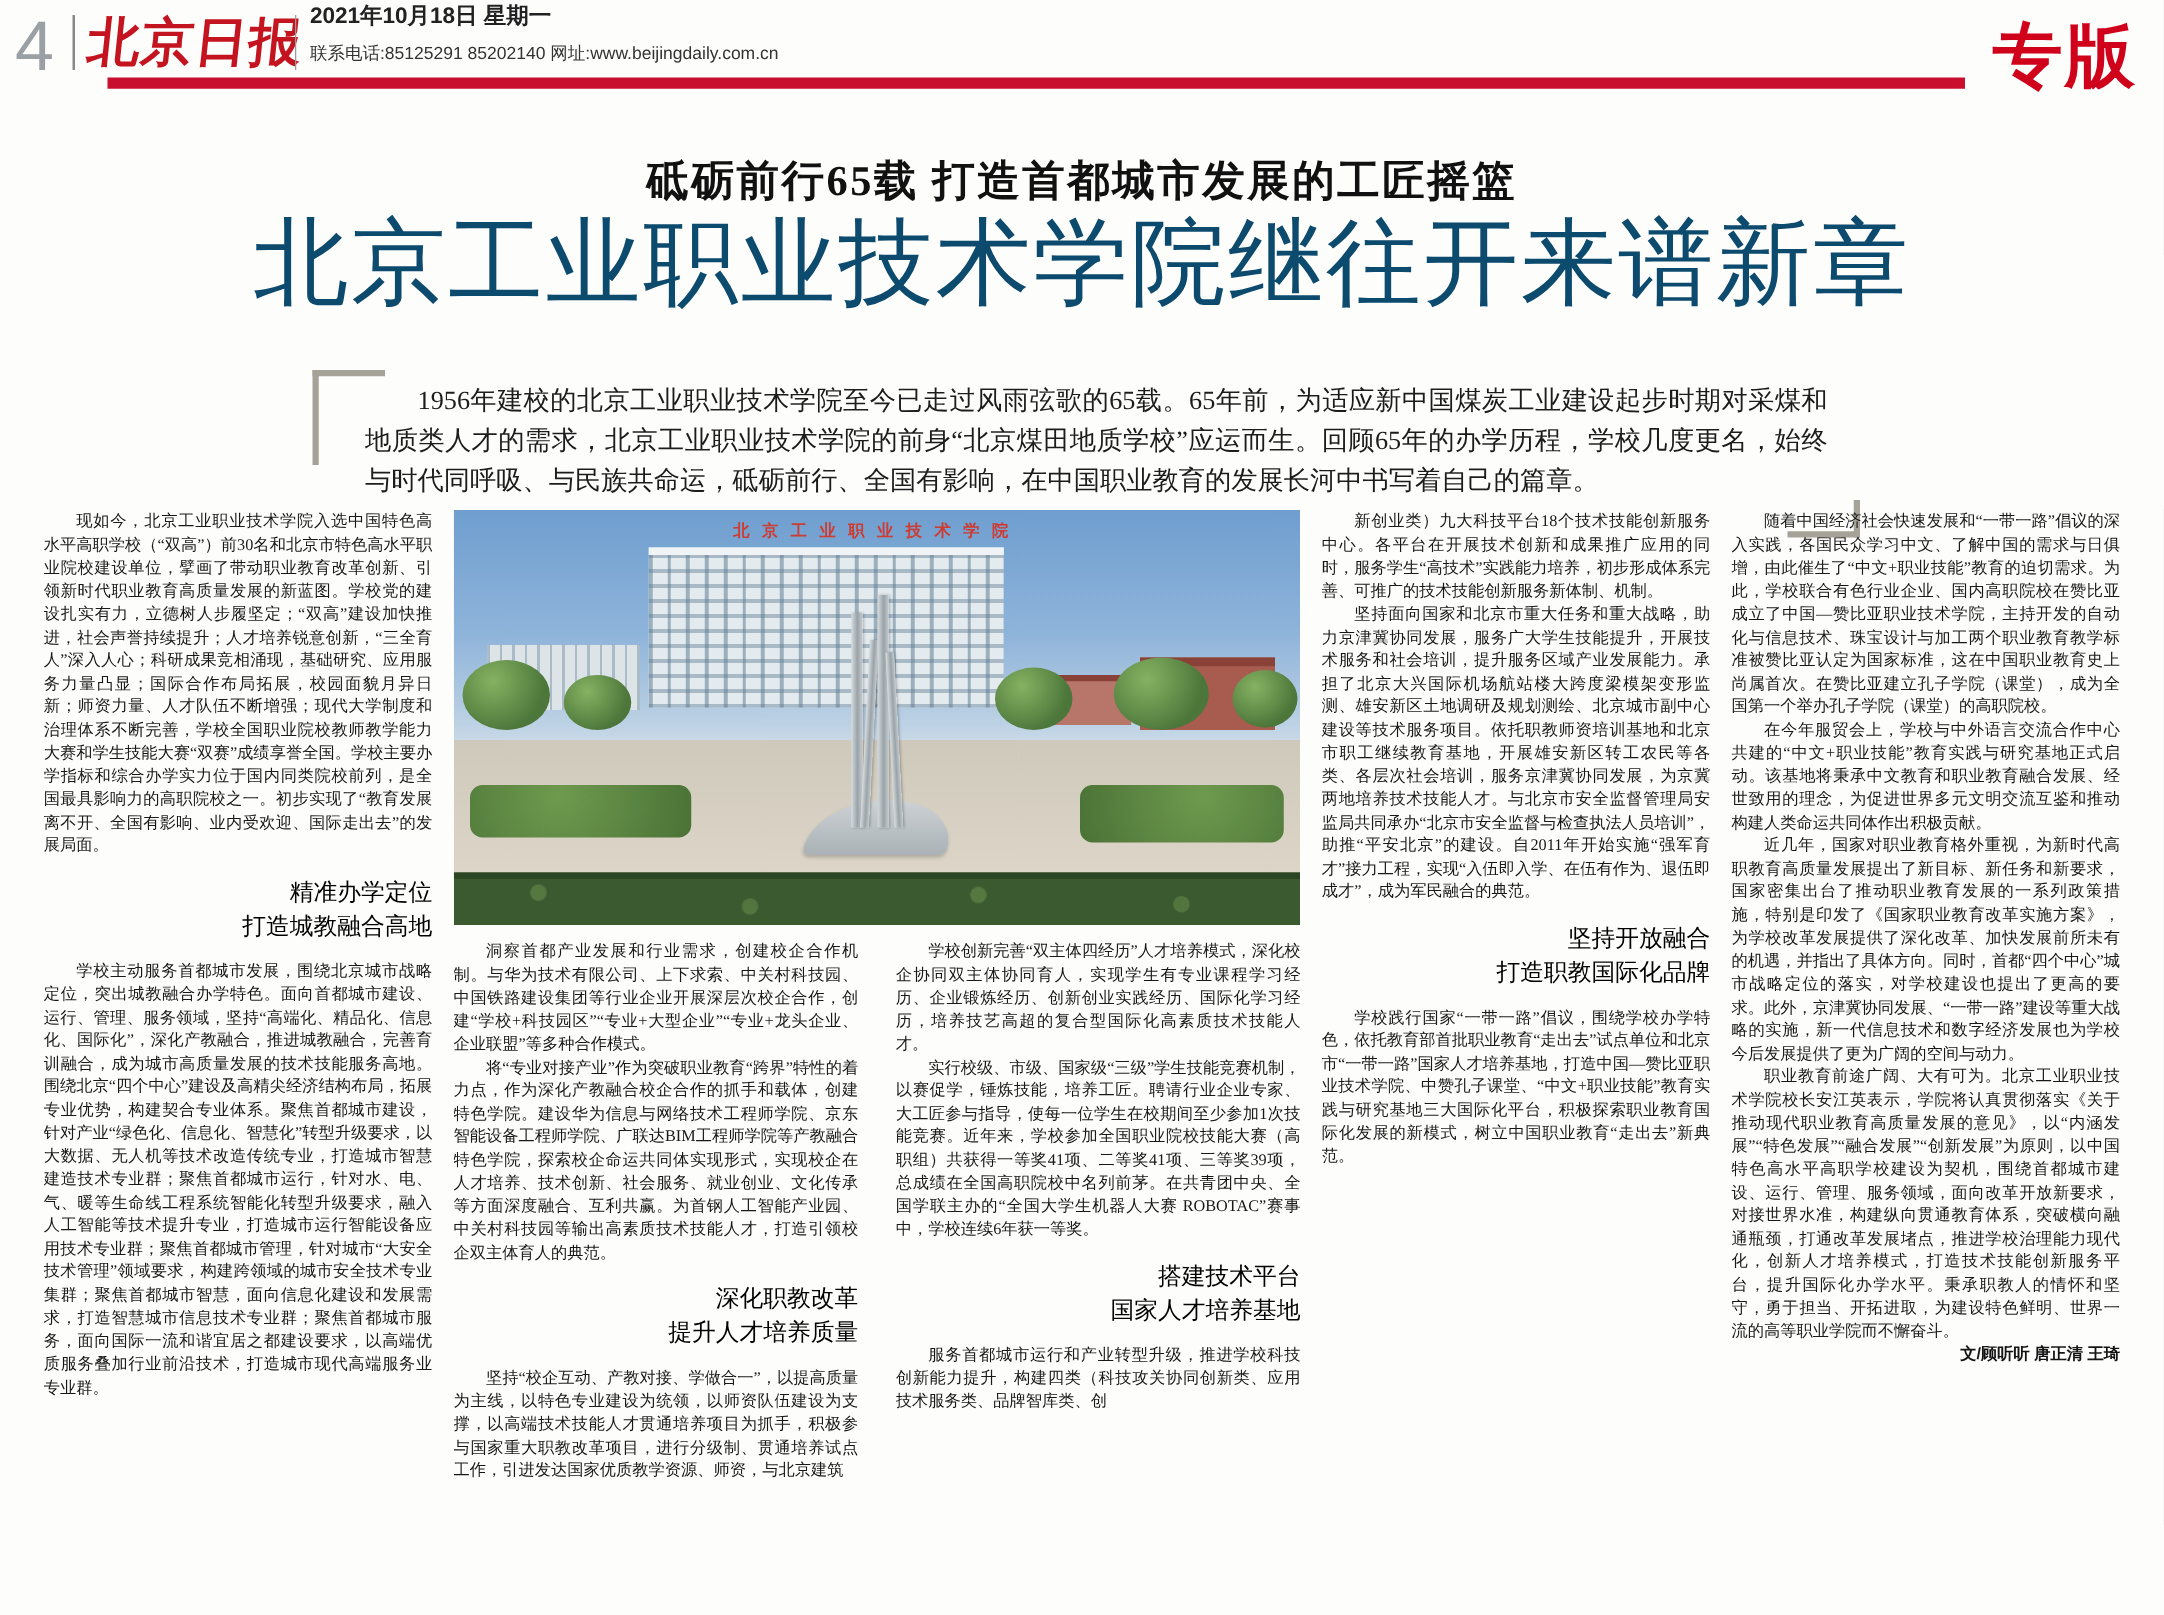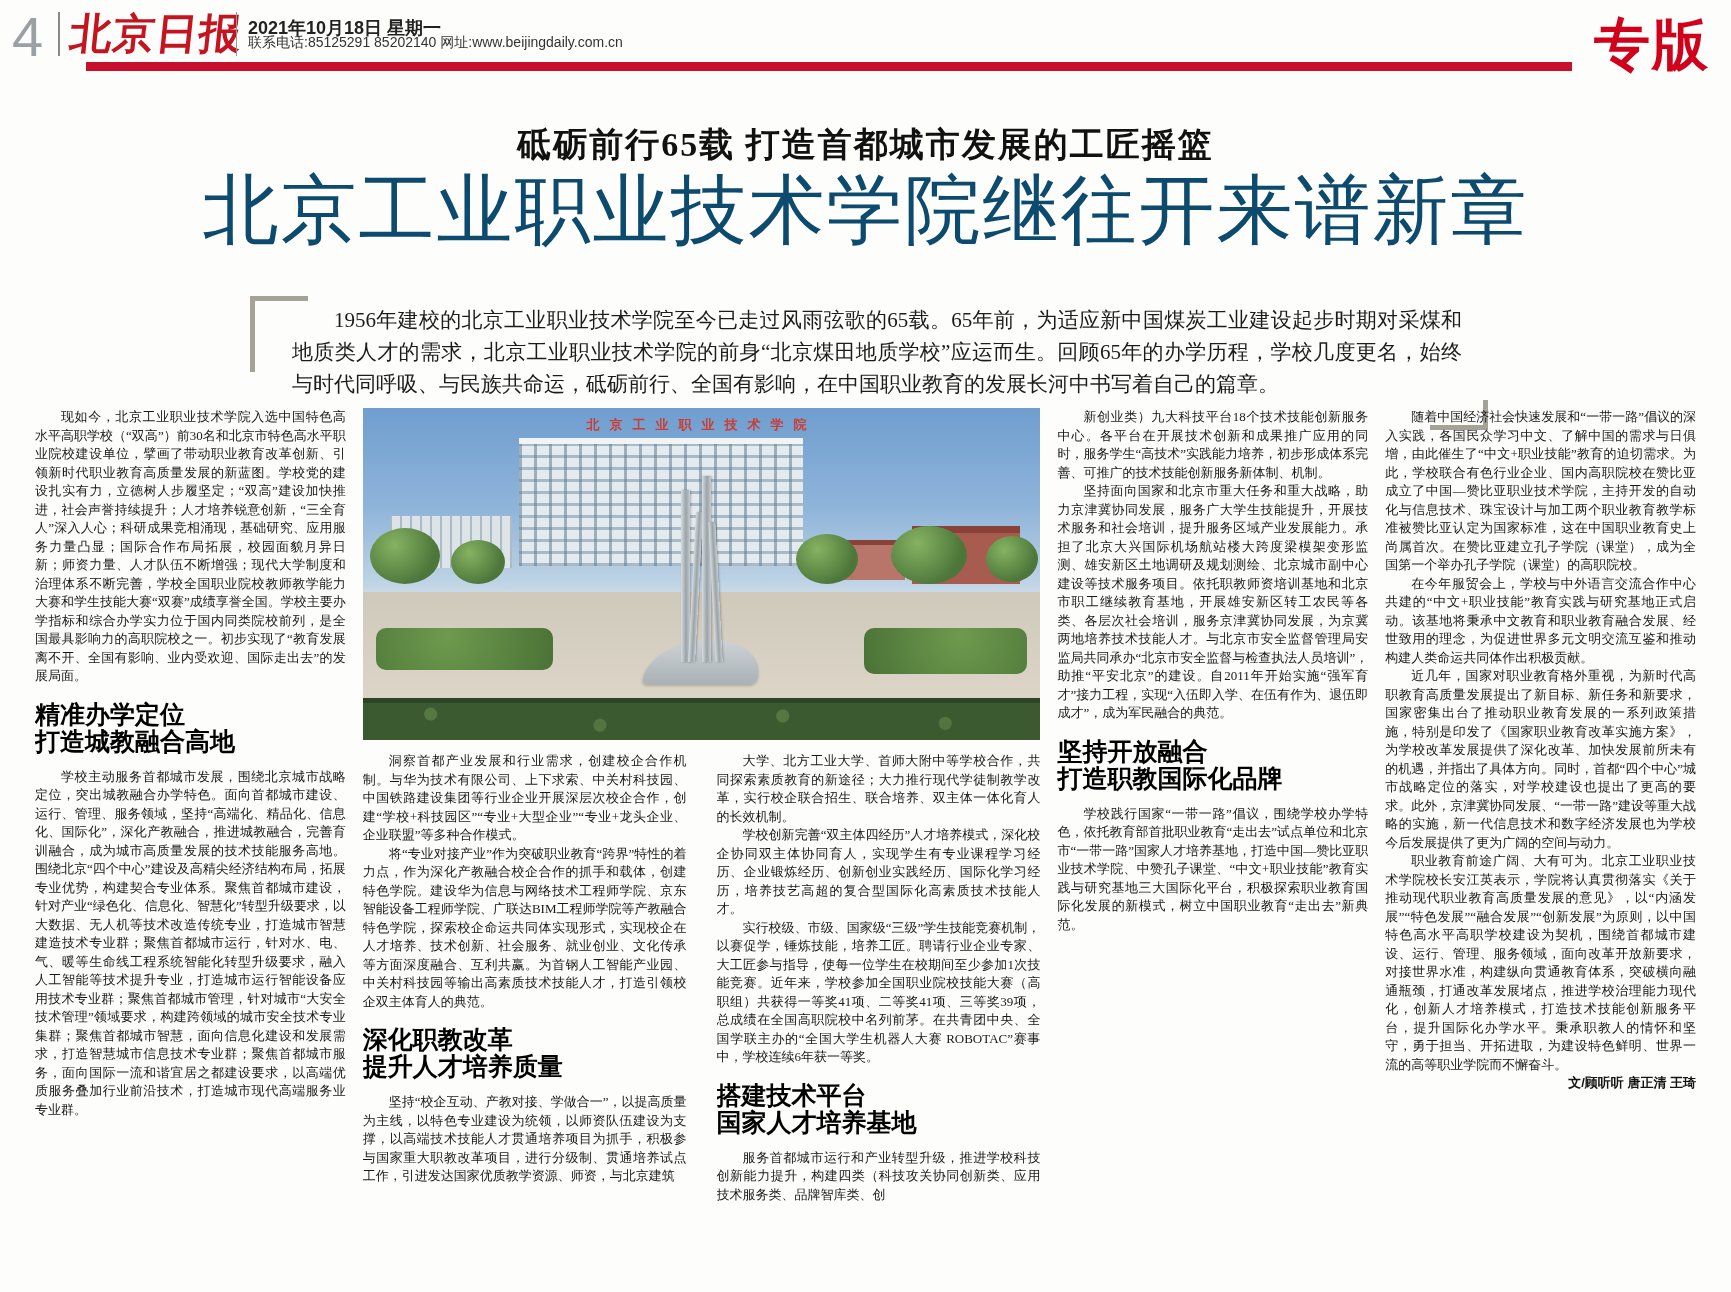--- a/index.html
+++ b/index.html
@@ -6,21 +6,21 @@
   html,body { background:#e9e9e9; }
   body { width:1731px; height:1292px; font-family:"Liberation Serif","DejaVu Serif",serif; color:#141414; }
   .page { position:relative; width:1731px; height:1292px; background:#fdfdfc; overflow:hidden; }
 
   
   .masthead { position:absolute; top:0; left:0; width:100%; height:80px; }
   .page-num { position:absolute; left:12px; top:4px; font-family:"Liberation Sans",sans-serif; font-size:56px; font-weight:400; color:#9aa0a4; }
   .mh-div1 { position:absolute; left:58px; top:12px; width:2px; height:44px; background:#8a8a8a; }
   .paper-logo { position:absolute; left:70px; top:6px; font-size:42px; font-weight:bold; color:#c41420; transform:skewX(-6deg); letter-spacing:1px; }
   .mh-div2 { position:absolute; left:236px; top:12px; width:1px; height:44px; background:#9a9a9a; }
-  .mh-date { position:absolute; left:248px; top:16px; font-family:"Liberation Sans",sans-serif; font-size:18px; font-weight:bold; color:#222; }
+  .mh-date { position:absolute; left:248px; top:0; font-family:"Liberation Sans",sans-serif; font-size:18px; font-weight:bold; color:#222; }
   .mh-contact { position:absolute; left:248px; top:34px; font-family:"Liberation Sans",sans-serif; font-size:14px; color:#333; }
   .top-rule { position:absolute; left:86px; top:62px; width:1486px; height:9px; background:#c8102e; }
   .section-label { position:absolute; left:1594px; top:8px; font-family:"Liberation Sans",sans-serif; font-size:56px; font-weight:bold; color:#d0021b; letter-spacing:2px; }
 
   
   .kicker { position:absolute; left:0; top:122px; width:100%; text-align:center; font-size:34px; font-weight:bold; letter-spacing:2px; color:#111; }
   .main-title { position:absolute; left:0; top:160px; width:100%; text-align:center; font-size:76px; font-weight:normal; letter-spacing:2px; color:#0c4a6e; }
 
   
   .lead-wrap { position:absolute; left:250px; top:292px; width:1286px; height:138px; }
@@ -28,21 +28,21 @@
   .corner-br { position:absolute; right:48px; bottom:0; width:58px; height:30px; border-right:5px solid #a5a397; border-bottom:5px solid #a5a397; }
   .lead-text { position:absolute; left:42px; top:12px; width:1170px; font-size:21px; line-height:32px; text-align:justify; text-indent:2em; color:#1c1c1c; }
 
   
   .columns { position:absolute; left:35px; top:408px; width:1661px; height:834px; display:flex; gap:17px; }
   .col { flex:1 1 0; overflow:hidden; }
   .col-double { flex:2.18 1 0; display:flex; flex-direction:column; overflow:hidden; }
   .dual { display:flex; gap:30px; flex:1; overflow:hidden; }
   .subcol { flex:1 1 0; overflow:hidden; }
   .para { font-size:13px; line-height:18.5px; text-align:justify; text-indent:2em; color:#181818; }
-  .subhead { font-family:"Liberation Sans","DejaVu Sans",sans-serif; text-align:left; font-size:25px; line-height:27px; font-weight:bold; margin:15px 0 13px; color:#000; }
+  .subhead { font-family:"Liberation Sans","DejaVu Sans",sans-serif; text-align:right; font-size:19px; line-height:27px; font-weight:normal; margin:15px 0 13px; color:#000; }
   .byline { font-size:13px; line-height:18.5px; font-weight:bold; text-align:right; font-family:"Liberation Sans",sans-serif; }
 
   
   .photo { position:relative; width:100%; height:332px; margin-bottom:12px; overflow:hidden;
            background:linear-gradient(#6f9ecf 0%, #8fb4da 30%, #bdd2e4 52%, #d8e3ec 60%); }
   .ph-sign { position:absolute; top:8px; left:0; width:100%; text-align:center; color:#cf3b30; font-size:13px; font-weight:bold; letter-spacing:10px; }
   .ph-main-building { position:absolute; left:23%; top:30px; width:42%; height:128px; background-color:#e4ebef;
       background-image:repeating-linear-gradient(90deg, rgba(96,126,148,.55) 0 3px, transparent 3px 15px),
                        repeating-linear-gradient(0deg, rgba(96,126,148,.45) 0 3px, transparent 3px 12px);
       border-top:6px solid #f0f4f6; }
@@ -128,21 +128,20 @@
         <div class="subcol">
           <p class="para">洞察首都产业发展和行业需求，创建校企合作机制。与华为技术有限公司、上下求索、中关村科技园、中国铁路建设集团等行业企业开展深层次校企合作，创建“学校+科技园区”“专业+大型企业”“专业+龙头企业、企业联盟”等多种合作模式。</p>
           <p class="para">将“专业对接产业”作为突破职业教育“跨界”特性的着力点，作为深化产教融合校企合作的抓手和载体，创建特色学院。建设华为信息与网络技术工程师学院、京东智能设备工程师学院、广联达BIM工程师学院等产教融合特色学院，探索校企命运共同体实现形式，实现校企在人才培养、技术创新、社会服务、就业创业、文化传承等方面深度融合、互利共赢。为首钢人工智能产业园、中关村科技园等输出高素质技术技能人才，打造引领校企双主体育人的典范。</p>
           <div class="subhead">
             <span style="display:block">深化职教改革</span>
             <span style="display:block">提升人才培养质量</span>
           </div>
           <p class="para">坚持“校企互动、产教对接、学做合一”，以提高质量为主线，以特色专业建设为统领，以师资队伍建设为支撑，以高端技术技能人才贯通培养项目为抓手，积极参与国家重大职教改革项目，进行分级制、贯通培养试点工作，引进发达国家优质教学资源、师资，与北京建筑</p>
         </div>
         <div class="subcol">
-          <p class="para">大学、北方工业大学、首师大附中等学校合作，共同探索素质教育的新途径；大力推行现代学徒制教学改革，实行校企联合招生、联合培养、双主体一体化育人的长效机制。</p>
           <p class="para">学校创新完善“双主体四经历”人才培养模式，深化校企协同双主体协同育人，实现学生有专业课程学习经历、企业锻炼经历、创新创业实践经历、国际化学习经历，培养技艺高超的复合型国际化高素质技术技能人才。</p>
           <p class="para">实行校级、市级、国家级“三级”学生技能竞赛机制，以赛促学，锤炼技能，培养工匠。聘请行业企业专家、大工匠参与指导，使每一位学生在校期间至少参加1次技能竞赛。近年来，学校参加全国职业院校技能大赛（高职组）共获得一等奖41项、二等奖41项、三等奖39项，总成绩在全国高职院校中名列前茅。在共青团中央、全国学联主办的“全国大学生机器人大赛 ROBOTAC”赛事中，学校连续6年获一等奖。</p>
           <div class="subhead">
             <span style="display:block">搭建技术平台</span>
             <span style="display:block">国家人才培养基地</span>
           </div>
           <p class="para">服务首都城市运行和产业转型升级，推进学校科技创新能力提升，构建四类（科技攻关协同创新类、应用技术服务类、品牌智库类、创</p>
         </div>
       </div>
     </div>

